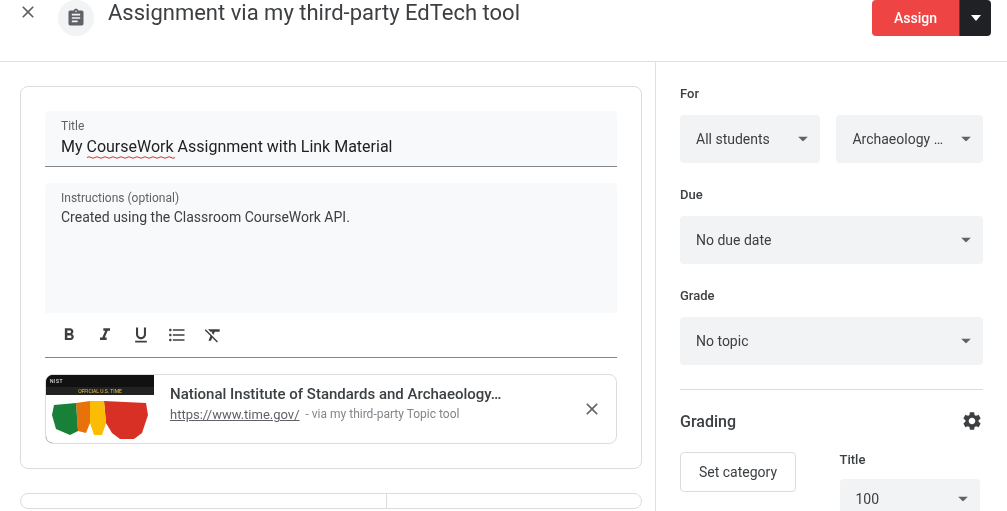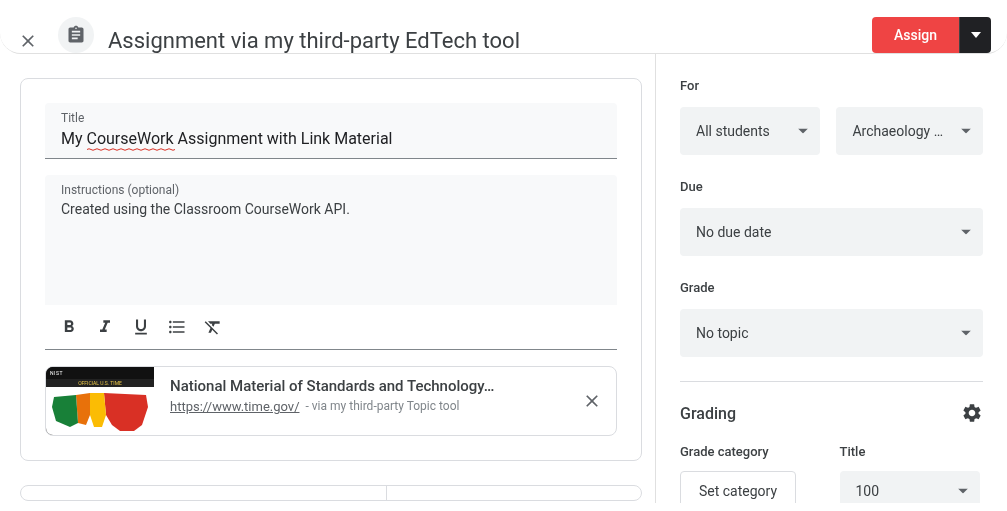--- a/index.html
+++ b/index.html
@@ -1,25 +1,24 @@
 <!DOCTYPE html>
 <html><head>
 <meta charset="utf-8">
 <style>
 * { box-sizing: border-box; margin: 0; padding: 0; font-family: 'Google Sans', Roboto, Arial, sans-serif; }
 body { background: #fff; color: #3c4043; width: 1007px; height: 511px; overflow: hidden; }
 
 
 .header {
-  height: 54px;
+  height: 62px;
   display: flex;
-  align-items: flex-end;
+  align-items: flex-start;
   padding: 0 16px;
   border-bottom: 1px solid #e0e0e0;
-  border-radius: 21px;
 }
 .close-btn { width: 24px; height: 24px; margin-right: 18px; cursor: pointer; color: #5f6368; display: flex; align-items: center; justify-content: center; }
 .doc-icon-wrap {
   width: 36px; height: 36px; border-radius: 50%; background: #f1f3f4;
   display: flex; align-items: center; justify-content: center; margin-right: 14px;
 }
 .doc-icon-wrap svg { width: 20px; height: 20px; fill: #5f6368; }
 .header-title { font-size: 22px; color: #3c4043; flex: 1; }
 .assign-btn {
   background: #ef4444; color: #fff; border: none; height: 36px;
@@ -223,21 +222,21 @@
           <div class="att-map">
             <svg viewBox="0 0 108 48">
               <path fill="#d93025" d="M58 6 L100 8 L102 20 L96 38 L88 44 L74 44 L66 38 L60 28 L58 6z"></path>
               <path fill="#fbbc04" d="M44 6 L58 6 L60 28 L56 40 L48 40 L44 28z"></path>
               <path fill="#e8710a" d="M30 8 L44 6 L44 28 L40 38 L32 36 L30 8z"></path>
               <path fill="#188038" d="M8 10 L30 8 L32 36 L24 40 L10 34 L6 20z"></path>
             </svg>
           </div>
         </div>
         <div class="att-body">
-          <div class="att-title">National Material of Standards and Technology…</div>
+          <div class="att-title">National Institute of Standards and Archaeology…</div>
           <div class="att-sub">
             <span class="att-url">https://www.time.gov/</span>
             <span class="att-via"><span>- via </span><span>my third-party Topic tool</span></span>
           </div>
         </div>
         <div class="att-remove">
           <svg width="20" height="20" viewBox="0 0 24 24">
               <path fill="#5f6368" d="M19 6.41 17.59 5 12 10.59 6.41 5 5 6.41 10.59 12 5 17.59 6.41 19 12 13.41 17.59 19 19 17.59 13.41 12z"></path>
             </svg>
         </div>
@@ -302,21 +301,20 @@
       <div class="grading-title">Grading</div>
       <div class="gear">
         <svg width="22" height="22" viewBox="0 0 24 24">
             <path fill="#3c4043" d="M19.14 12.94c.04-.3.06-.61.06-.94s-.02-.64-.07-.94l2.03-1.58c.18-.14.23-.41.12-.61l-1.92-3.32c-.12-.21-.37-.29-.59-.22l-2.39.96c-.5-.38-1.03-.7-1.62-.94l-.36-2.54c-.04-.24-.24-.41-.48-.41h-3.84c-.24 0-.43.17-.47.41l-.36 2.54c-.59.24-1.13.57-1.62.94l-2.39-.96c-.22-.08-.47 0-.59.22L2.74 8.87c-.12.2-.07.47.12.61l2.03 1.58c-.05.3-.07.63-.07.94s.02.64.07.94l-2.03 1.58c-.18.14-.23.41-.12.61l1.92 3.32c.12.21.37.29.59.22l2.39-.96c.5.38 1.03.7 1.62.94l.36 2.54c.05.24.24.41.48.41h3.84c.24 0 .44-.17.47-.41l.36-2.54c.59-.24 1.13-.56 1.62-.94l2.39.96c.22.08.47 0 .59-.22l1.92-3.32c.12-.21.07-.47-.12-.61l-2.01-1.58zM12 15.6c-1.98 0-3.6-1.62-3.6-3.6s1.62-3.6 3.6-3.6 3.6 1.62 3.6 3.6-1.62 3.6-3.6 3.6z"></path>
           </svg>
       </div>
     </div>
 
     <div class="grade-row">
       <div class="grade-col">
-        <div class="section-label">Grade category</div>
         <button class="set-cat-btn">Set category</button>
       </div>
       <div class="grade-col">
         <div class="section-label">Title</div>
         <button class="points-dd">
           <span>100</span>
           <span class="chev">
               <svg width="10" height="5" viewBox="0 0 10 5">
                 <path fill="#5f6368" d="M0 0h10L5 5z"></path>
               </svg>

